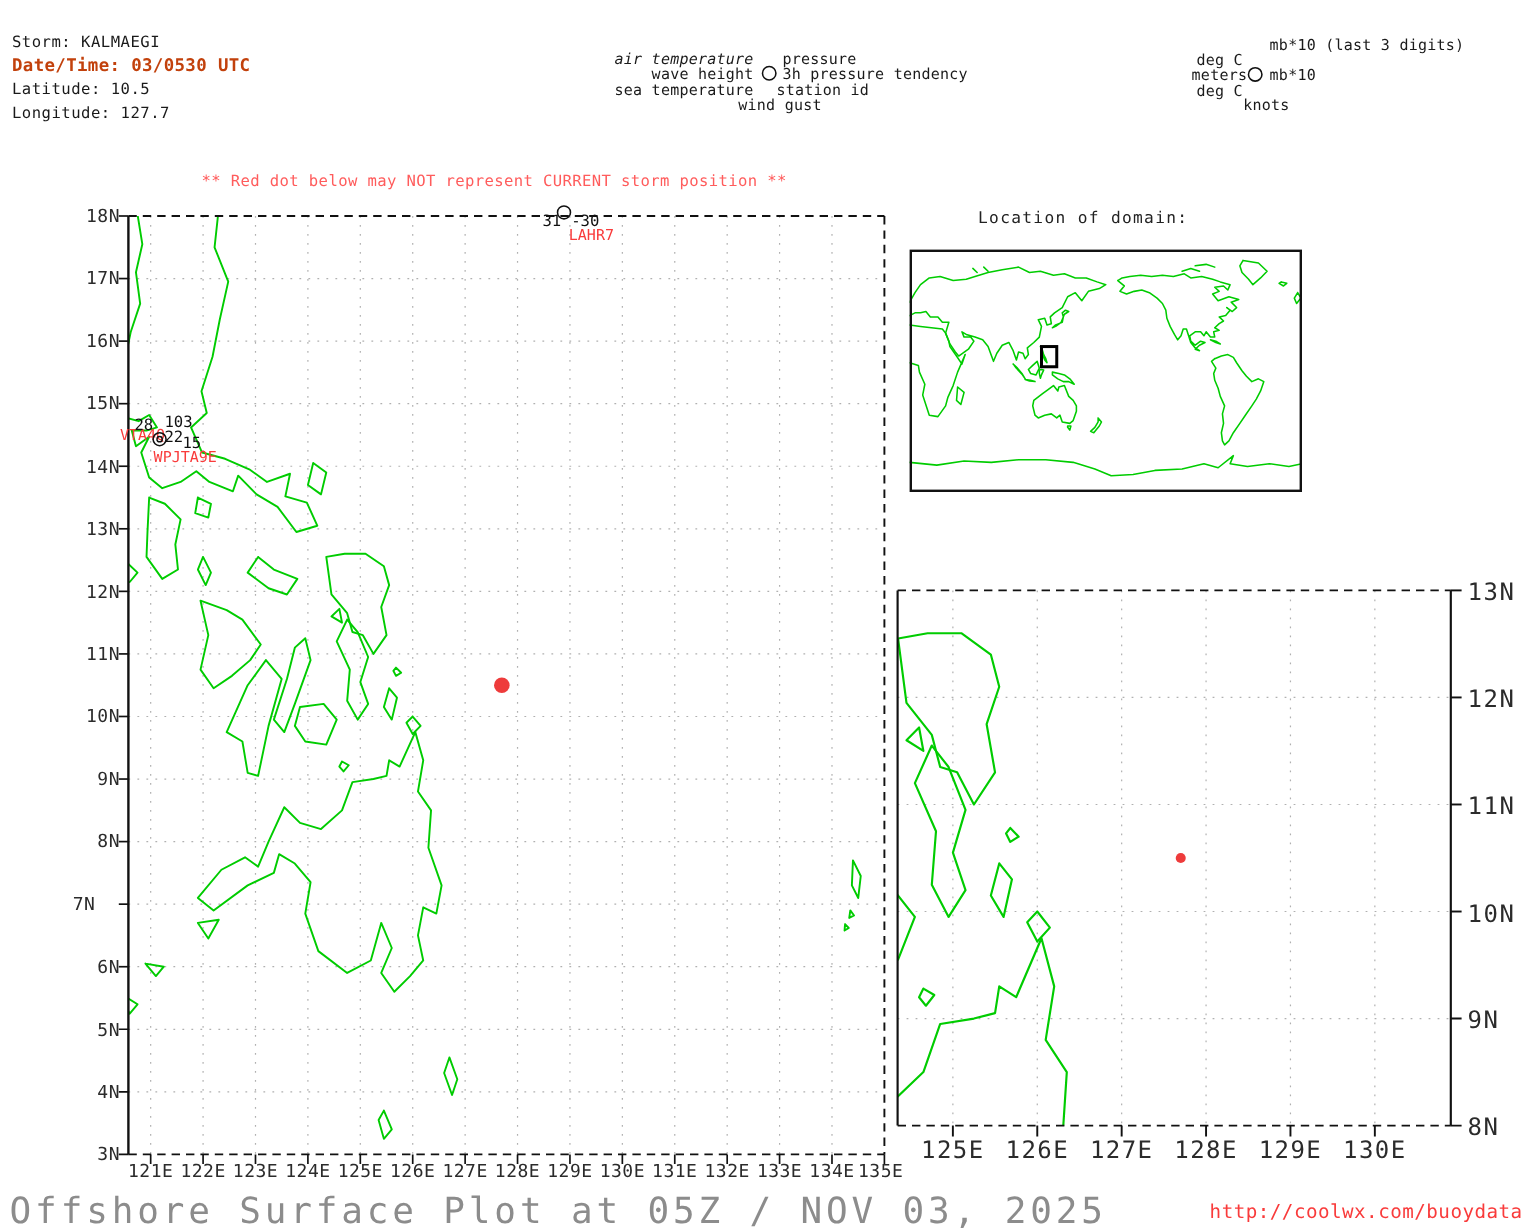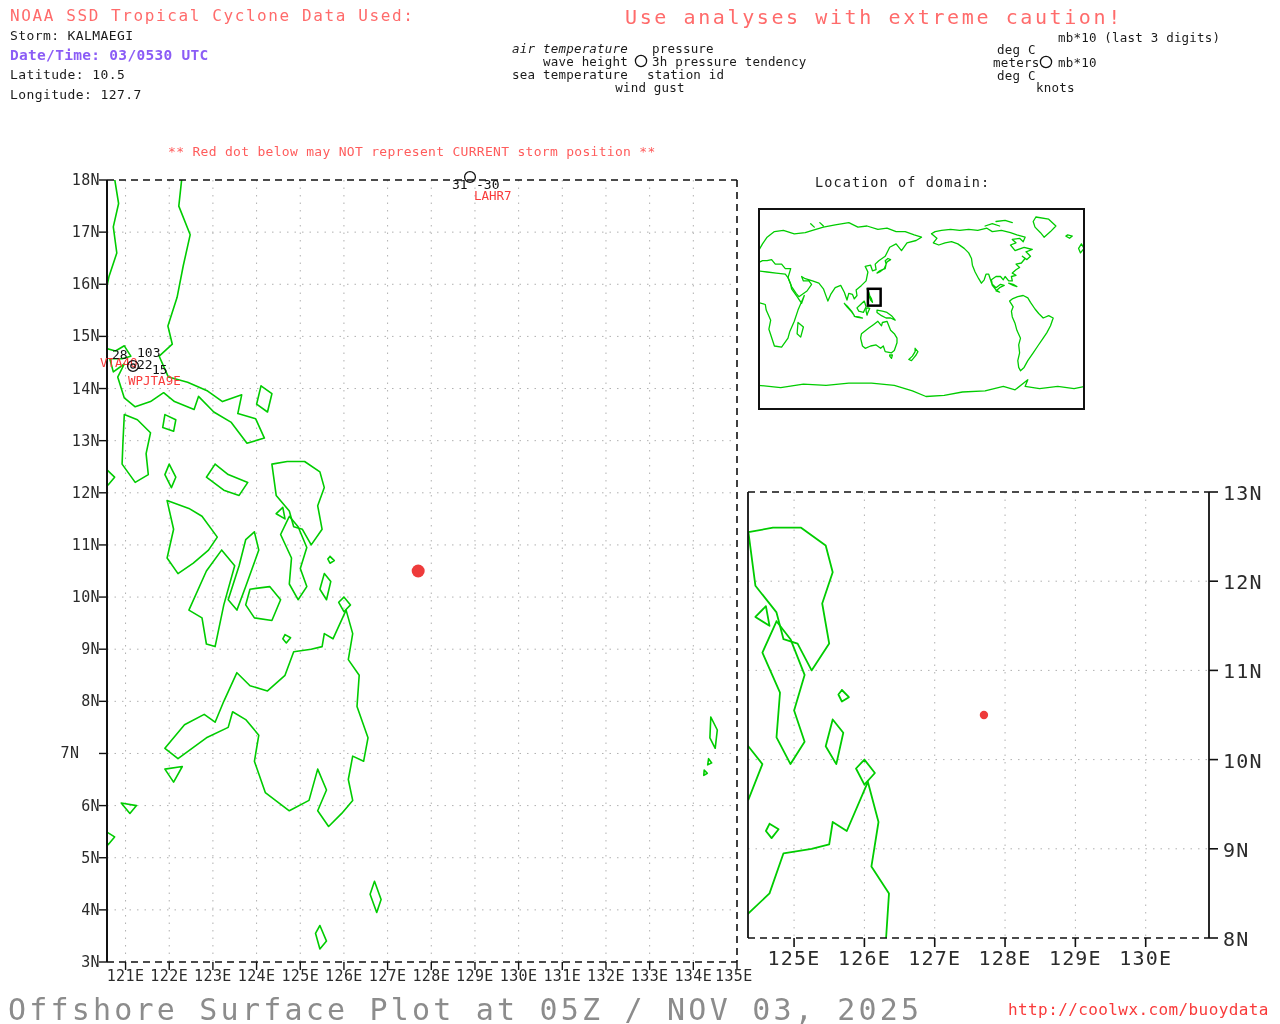--- a/index.html
+++ b/index.html
@@ -2,46 +2,44 @@
 <html><head>
 <meta charset="utf-8">
 <style>
   html,body{margin:0;padding:0;background:#fff;}
   #page{position:relative;width:1280px;height:1024px;background:#fff;overflow:hidden;
         font-family:"DejaVu Sans Mono",monospace;color:#1a1a1a;}
   .abs{position:absolute;white-space:pre;}
   
   .hdr-salmon{font-size:16px;letter-spacing:1.6px;color:#ff6b6b;}
   .hdr-black{font-size:13px;letter-spacing:.4px;color:#1a1a1a;}
-  .hdr-red{font-size:14.5px;font-weight:bold;letter-spacing:.3px;color:#8b5cf6;}
+  .hdr-red{font-size:14.5px;font-weight:bold;letter-spacing:.3px;color:#c2410c;}
   .caution{font-size:20px;letter-spacing:2.6px;color:#ff6b6b;}
   .warn{font-size:13px;letter-spacing:.3px;color:#ff5c5c;}
   .leg{font-size:12.5px;letter-spacing:.2px;color:#1a1a1a;line-height:13px;}
   .leg-r{text-align:right;}
   .domlabel{font-size:13.5px;letter-spacing:1.1px;color:#222;}
   .tick-main{font-size:15px;letter-spacing:.4px;color:#2b2b2b;}
   .tick-inset{font-size:20px;letter-spacing:1.2px;color:#2b2b2b;}
   .st-black{font-size:13px;color:#111;}
   .st-red{font-size:12.5px;color:#f93b3b;}
   .footer-title{font-size:30px;letter-spacing:3.2px;color:#8c8c8c;}
   .footer-url{font-size:16px;letter-spacing:.4px;color:#f93b3b;}
   svg{position:absolute;overflow:visible;}
 </style>
 </head>
 <body>
 
 <div id="page">
 
-  <div class="abs hdr-salmon" style="left:10px;top:6px;">NOAA SSD Tropical Cyclone Data Used:</div>
   <div class="abs hdr-black" style="left:10px;top:28px;">Storm: KALMAEGI</div>
   <div class="abs hdr-red" style="left:10px;top:47px;">Date/Time: 03/0530 UTC</div>
   <div class="abs hdr-black" style="left:10px;top:67px;">Latitude: 10.5</div>
   <div class="abs hdr-black" style="left:10px;top:87px;">Longitude: 127.7</div>
 
-  <div class="abs caution" style="left:625px;top:5px;">Use analyses with extreme caution!</div>
 
   <div>
     <div class="abs leg leg-r" style="left:440px;top:42px;width:188px;font-style:italic;">air temperature</div>
     <div class="abs leg leg-r" style="left:440px;top:55px;width:188px;">wave height</div>
     <div class="abs leg leg-r" style="left:440px;top:68px;width:188px;">sea temperature</div>
     <div class="abs leg" style="left:652px;top:42px;">pressure</div>
     <div class="abs leg" style="left:652px;top:55px;">3h pressure tendency</div>
     <div class="abs leg" style="left:647px;top:68px;">station id</div>
     <div class="abs leg" style="left:600px;top:81px;width:100px;text-align:center;">wind gust</div>
     <svg class="abs" style="left:634px;top:54px;" width="14" height="14">

